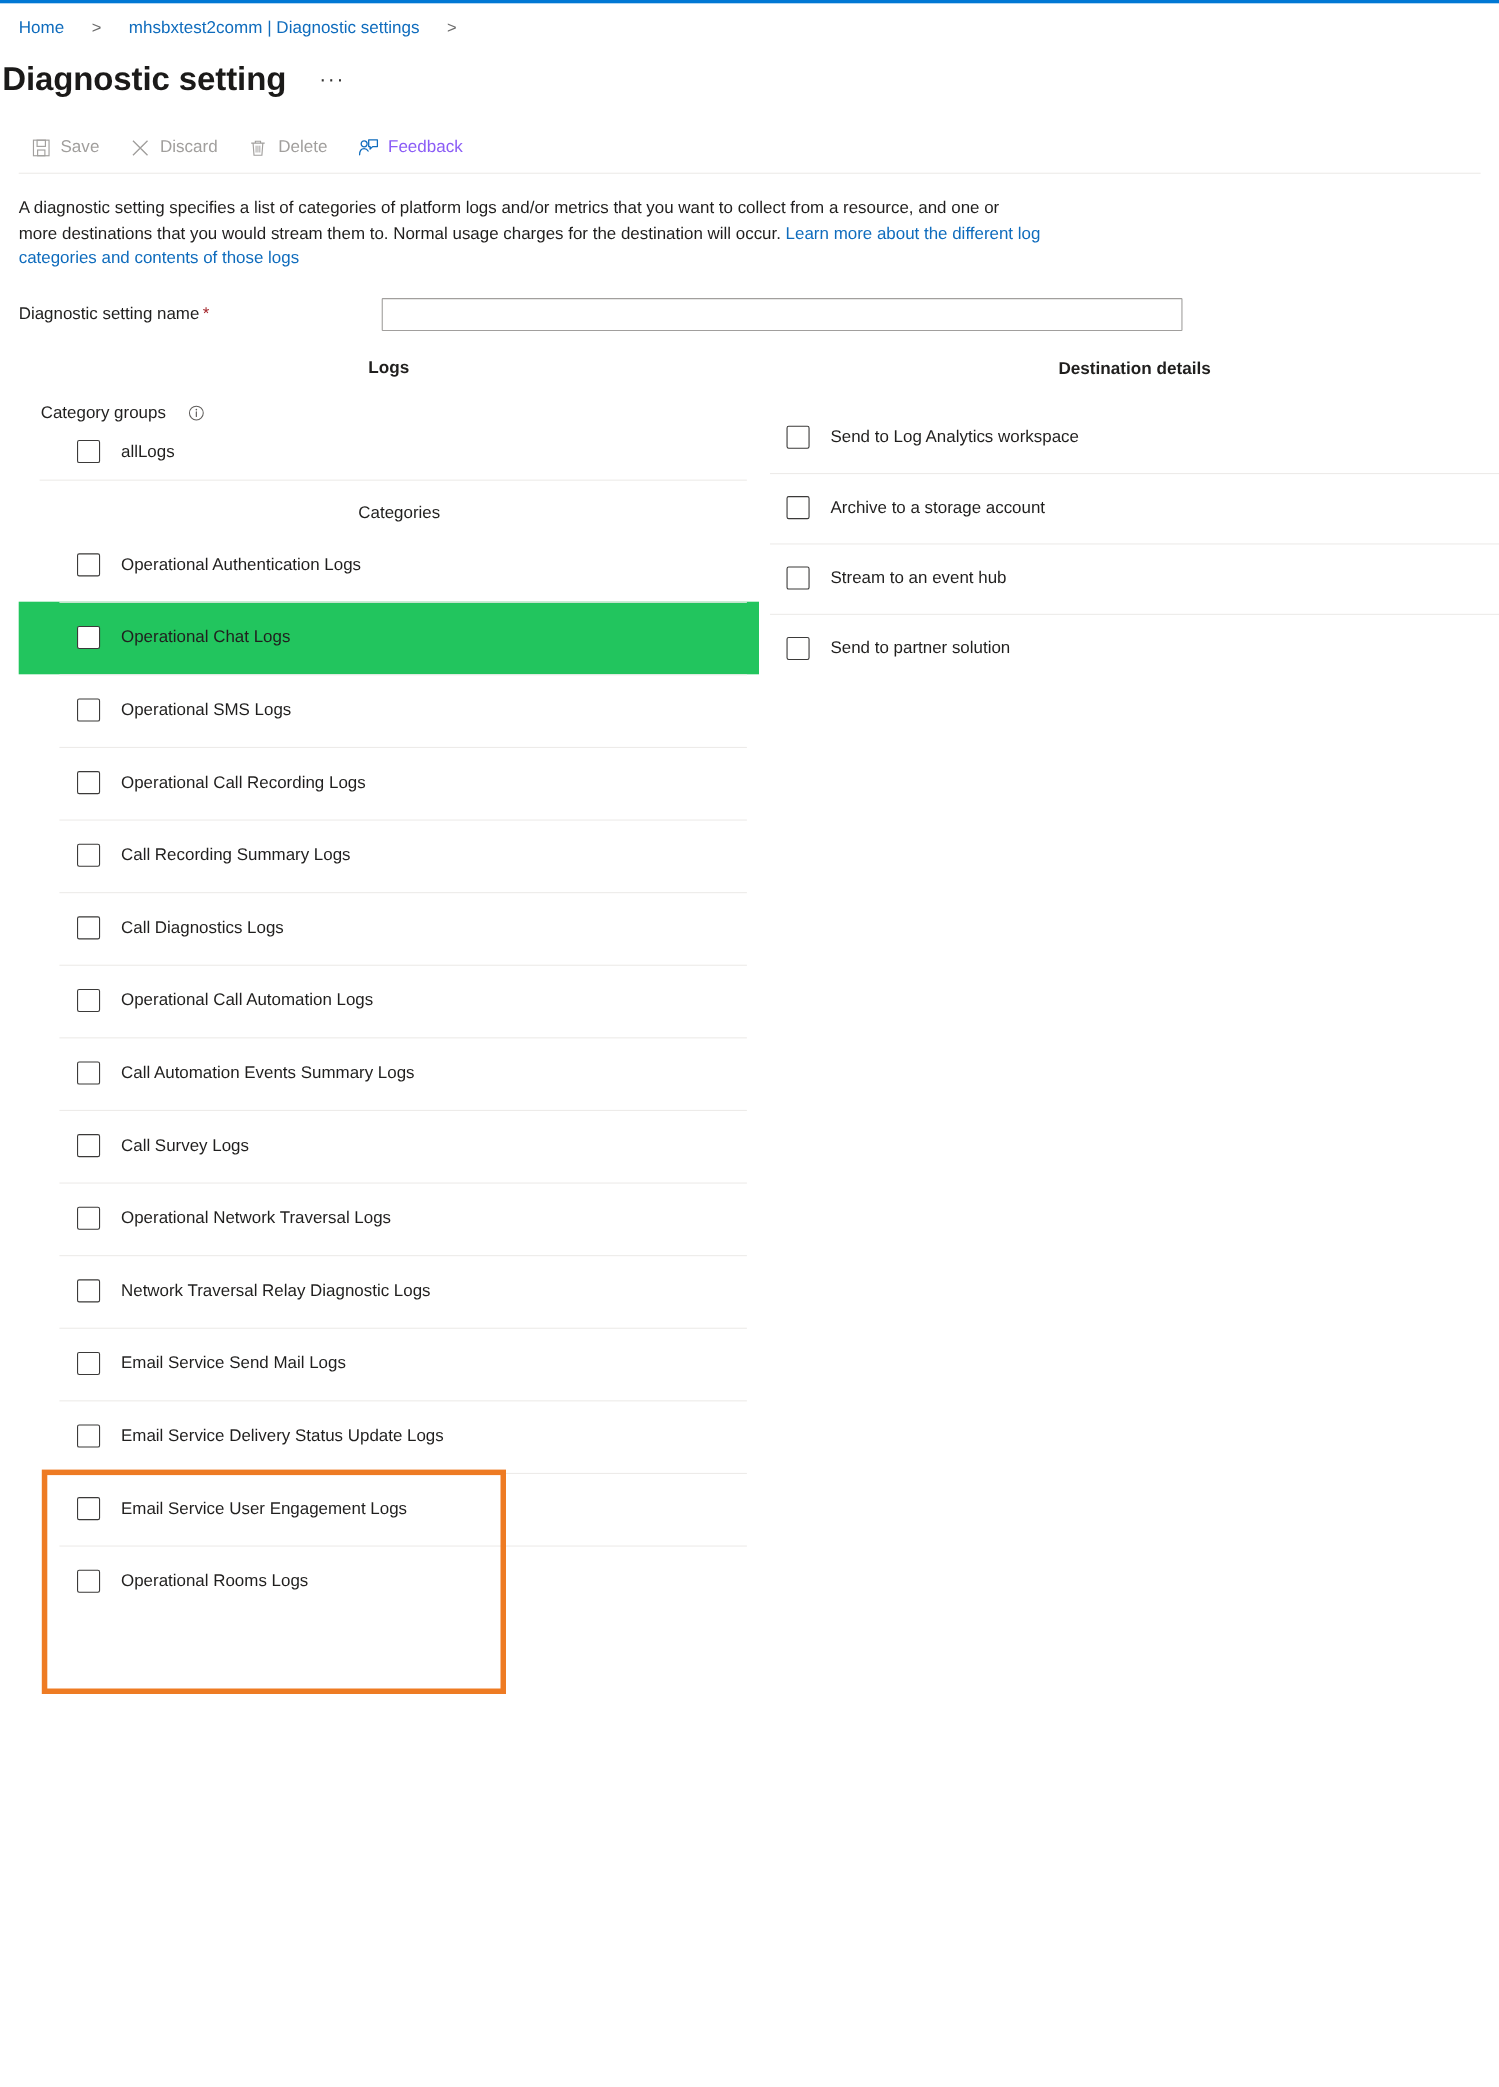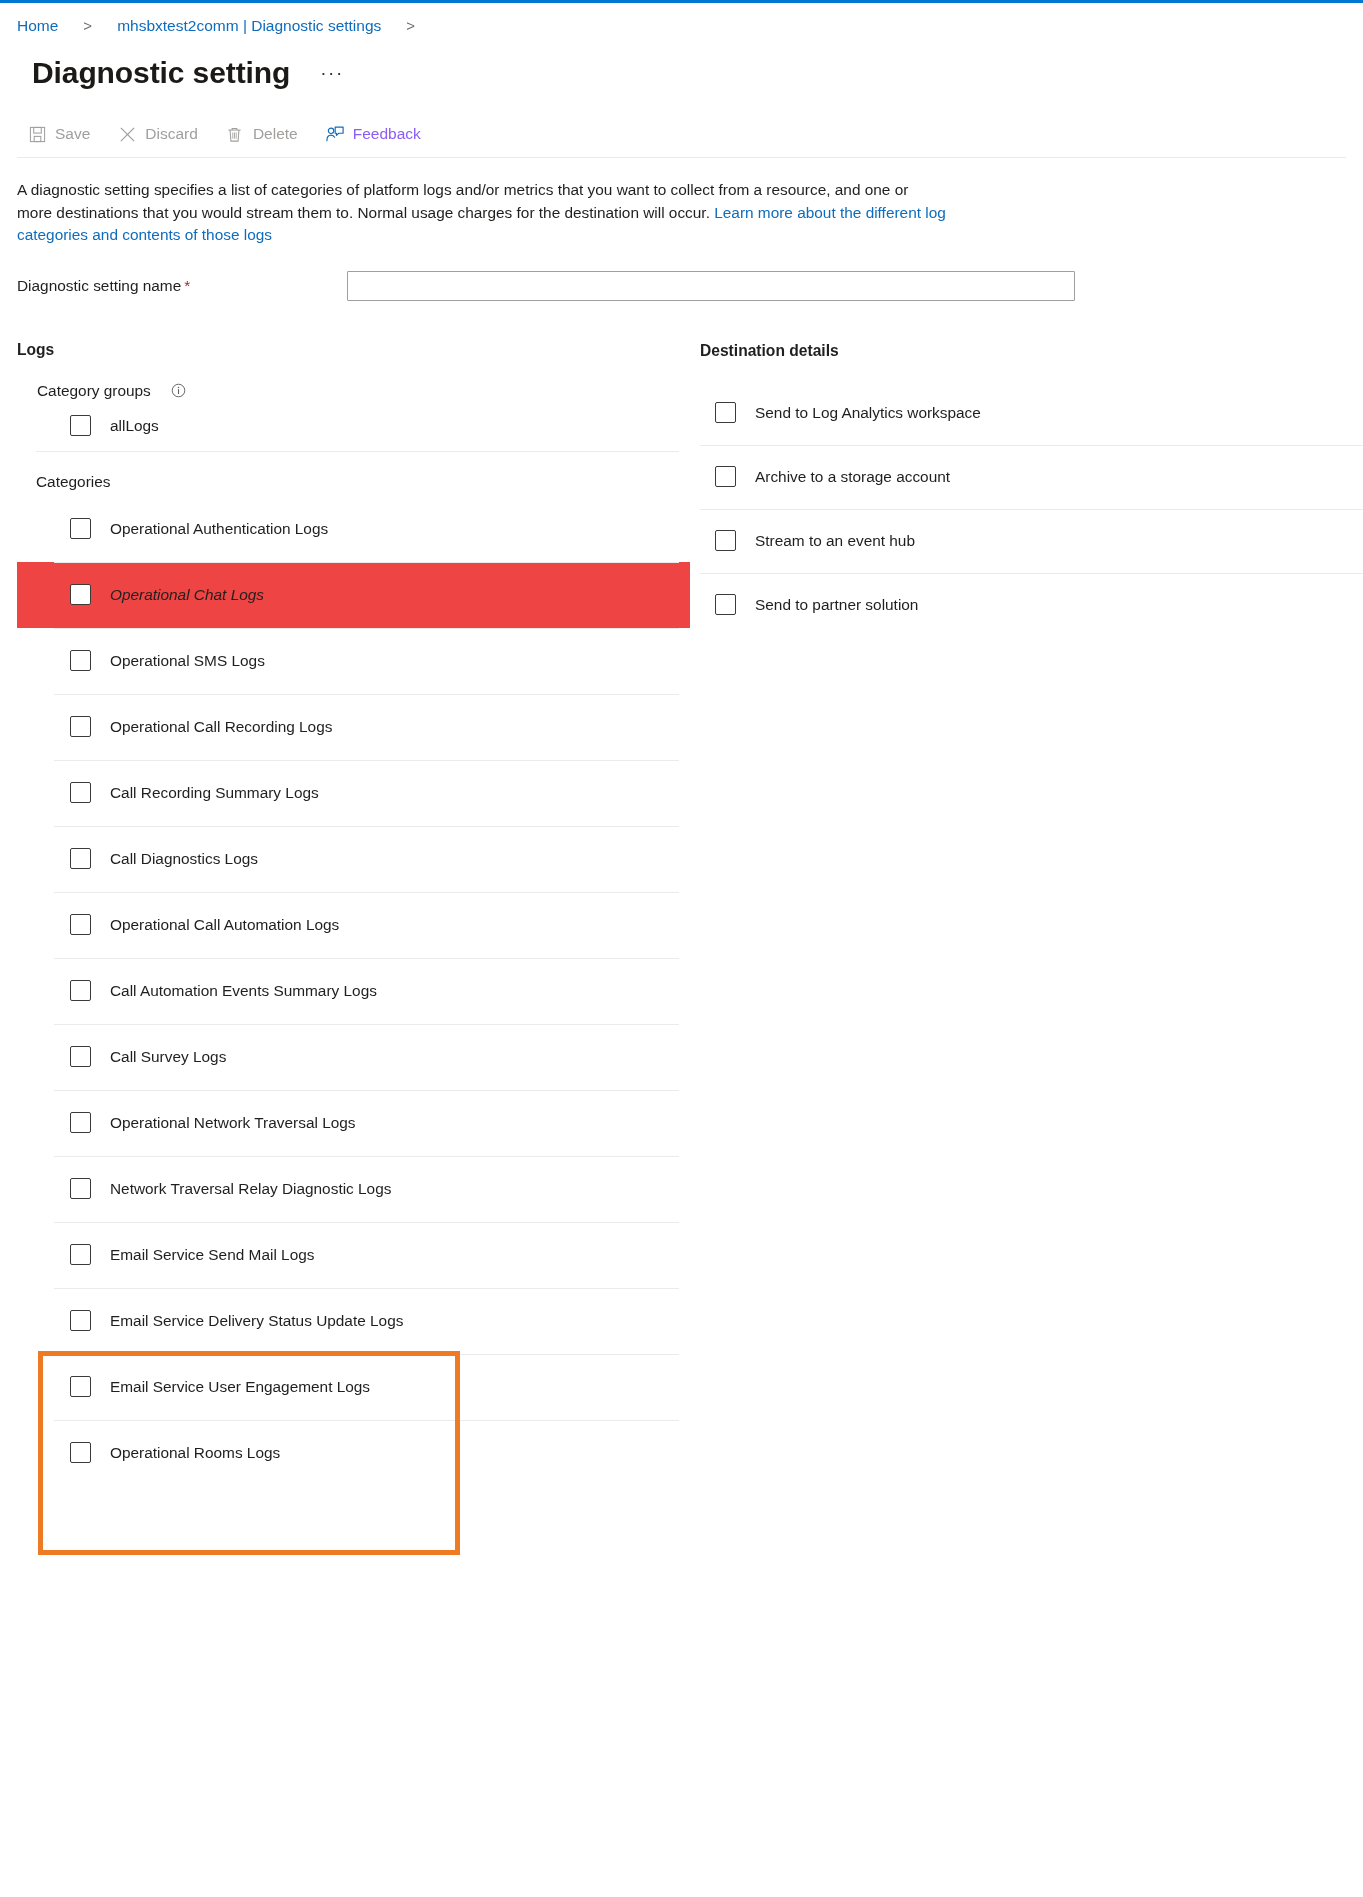--- a/index.html
+++ b/index.html
@@ -42,21 +42,21 @@
     color: #6e6e6e;
     margin: 0 9px;
     font-size: 15px;
     display: inline-block;
   }
 
   
   .title-row {
     display: flex;
     align-items: baseline;
-    padding: 18px 0 0 32px;
+    padding: 18px 0 0 2px;
   }
   .page-title {
     font-size: 30px;
     font-weight: 600;
     letter-spacing: -0.1px;
     color: #1b1a19;
     line-height: 38px;
   }
   .ellipsis-btn {
     margin-left: 26px;
@@ -137,21 +137,22 @@
     padding: 0 8px;
     color: #201f1e;
     outline: none;
     border-radius: 1px;
   }
 
   
   .body-cols {
     display: flex;
     align-items: flex-start;
-    margin-top: 39px;
+    margin-top: 24px;
+    text-align: center;
   }
   .col-left {
     width: 690px;
     flex: 0 0 690px;
     padding-left: 17px;
     position: relative;
   }
   .col-right {
     flex: 1 1 auto;
     padding-left: 10px;
@@ -182,21 +183,21 @@
 
   
   .cb-row {
     display: flex;
     align-items: center;
     height: 66px;
     padding-left: 53px;
     cursor: pointer;
     position: relative;
   }
-  .cb-row.hovered { background: #ef4444; font-style: italic; }
+  .cb-row.hovered { background: #22c55e; }
   .cb-row .sep-top {
     position: absolute;
     left: 37px; right: 11px; top: 0;
     border-top: 1px solid #edebe9;
   }
 
   .cb-row.short { height: 50px; }
 
   .cbox {
     width: 21px; height: 21px;

